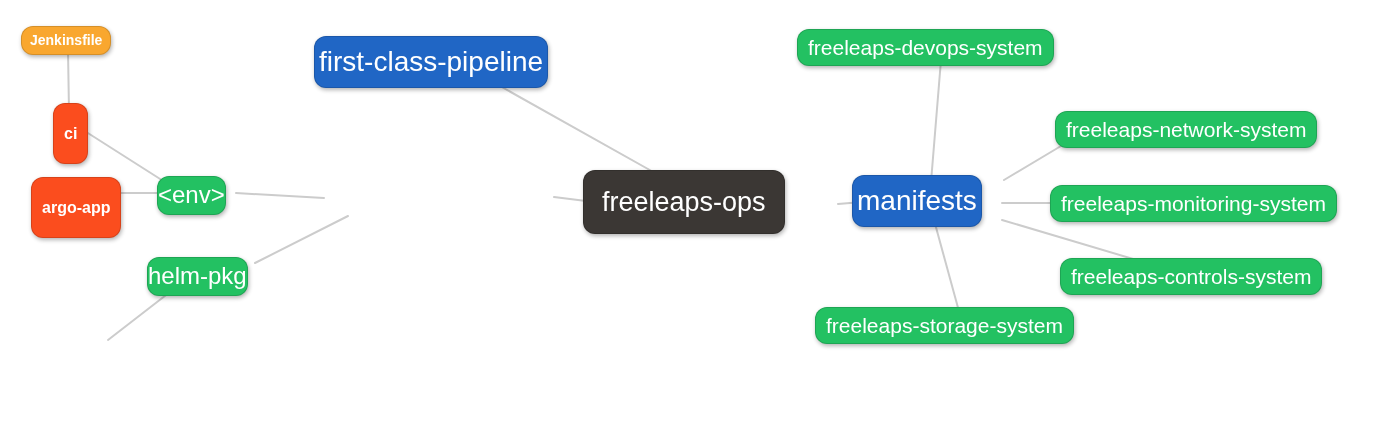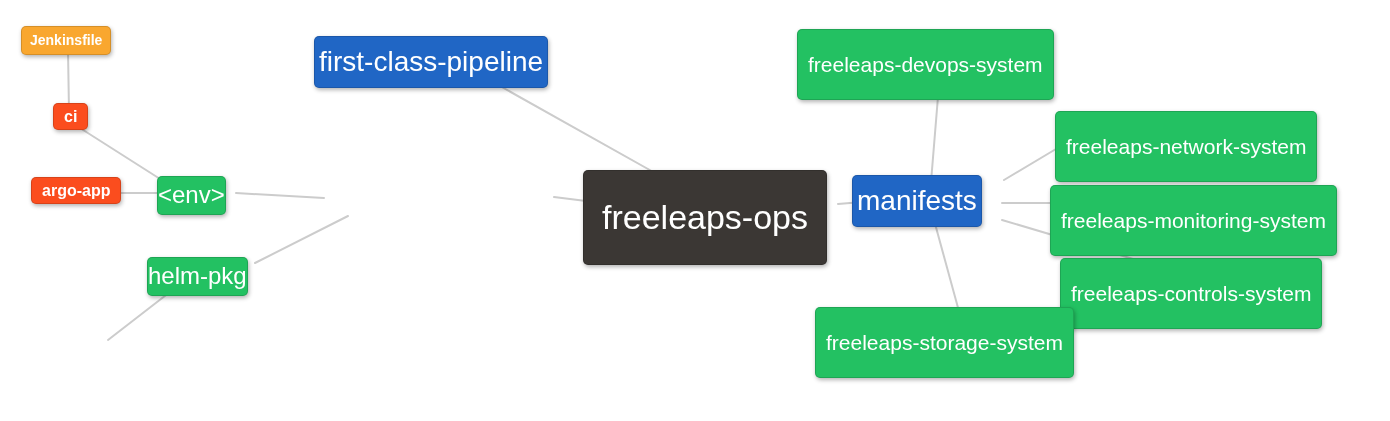--- a/index.html
+++ b/index.html
@@ -26,32 +26,32 @@
   #nodes {
     position: absolute;
     left: 0;
     top: 0;
     width: 100%;
     height: 100%;
   }
   .node {
     position: absolute;
     color: #ffffff;
-    border-radius: 5px;
+    border-radius: 12px;
     border: 1px solid rgba(0,0,0,0.14);
     box-shadow: 1px 2px 4px rgba(0,0,0,0.30);
     white-space: nowrap;
     line-height: 1.2;
     cursor: pointer;
     box-sizing: border-box;
   }
-  .t-root   { font-size: 34px; padding: 26px 18px; }
+  .t-root   { font-size: 27px; padding: 15px 18px; }
   .t-large  { font-size: 28px; padding: 8px 4px;  }
   .t-medium { font-size: 24px; padding: 4px 0;  }
-  .t-small  { font-size: 16px; padding: 3px 10px; font-weight: 700; }
+  .t-small  { font-size: 16px; padding: 20px 10px; font-weight: 700; }
   .t-tiny   { font-size: 14px; padding: 5px 8px;  font-weight: 700; }
 </style>
 </head>
 <body>
 
 <div class="canvas">
   <svg id="edges" xmlns="http://www.w3.org/2000/svg" viewBox="0 0 1390 421">
       <line x1="68" y1="50" x2="69" y2="112" stroke="#cccccc" stroke-width="2" stroke-linecap="round"></line>
       <line x1="80" y1="128" x2="168" y2="184" stroke="#cccccc" stroke-width="2" stroke-linecap="round"></line>
       <line x1="112" y1="193" x2="166" y2="193" stroke="#cccccc" stroke-width="2" stroke-linecap="round"></line>
@@ -79,14 +79,14 @@
       <div class="node t-small-green" style="left: 797px; top: 29px; background: rgb(35, 193, 98);">freeleaps-devops-system</div>
       <div class="node t-small-green" style="left: 1055px; top: 111px; background: rgb(35, 193, 98);">freeleaps-network-system</div>
       <div class="node t-small-green" style="left: 1050px; top: 185px; background: rgb(35, 193, 98);">freeleaps-monitoring-system</div>
       <div class="node t-small-green" style="left: 1060px; top: 258px; background: rgb(35, 193, 98);">freeleaps-controls-system</div>
       <div class="node t-small-green" style="left: 815px; top: 307px; background: rgb(35, 193, 98);">freeleaps-storage-system</div>
     </div>
 </div>
 
 <style>
   
-  .t-small-green { font-size: 21px; padding: 22px 10px; font-weight: 400; }
+  .t-small-green { font-size: 21px; padding: 5px 10px; font-weight: 400; }
 </style>
 
 </body></html>

